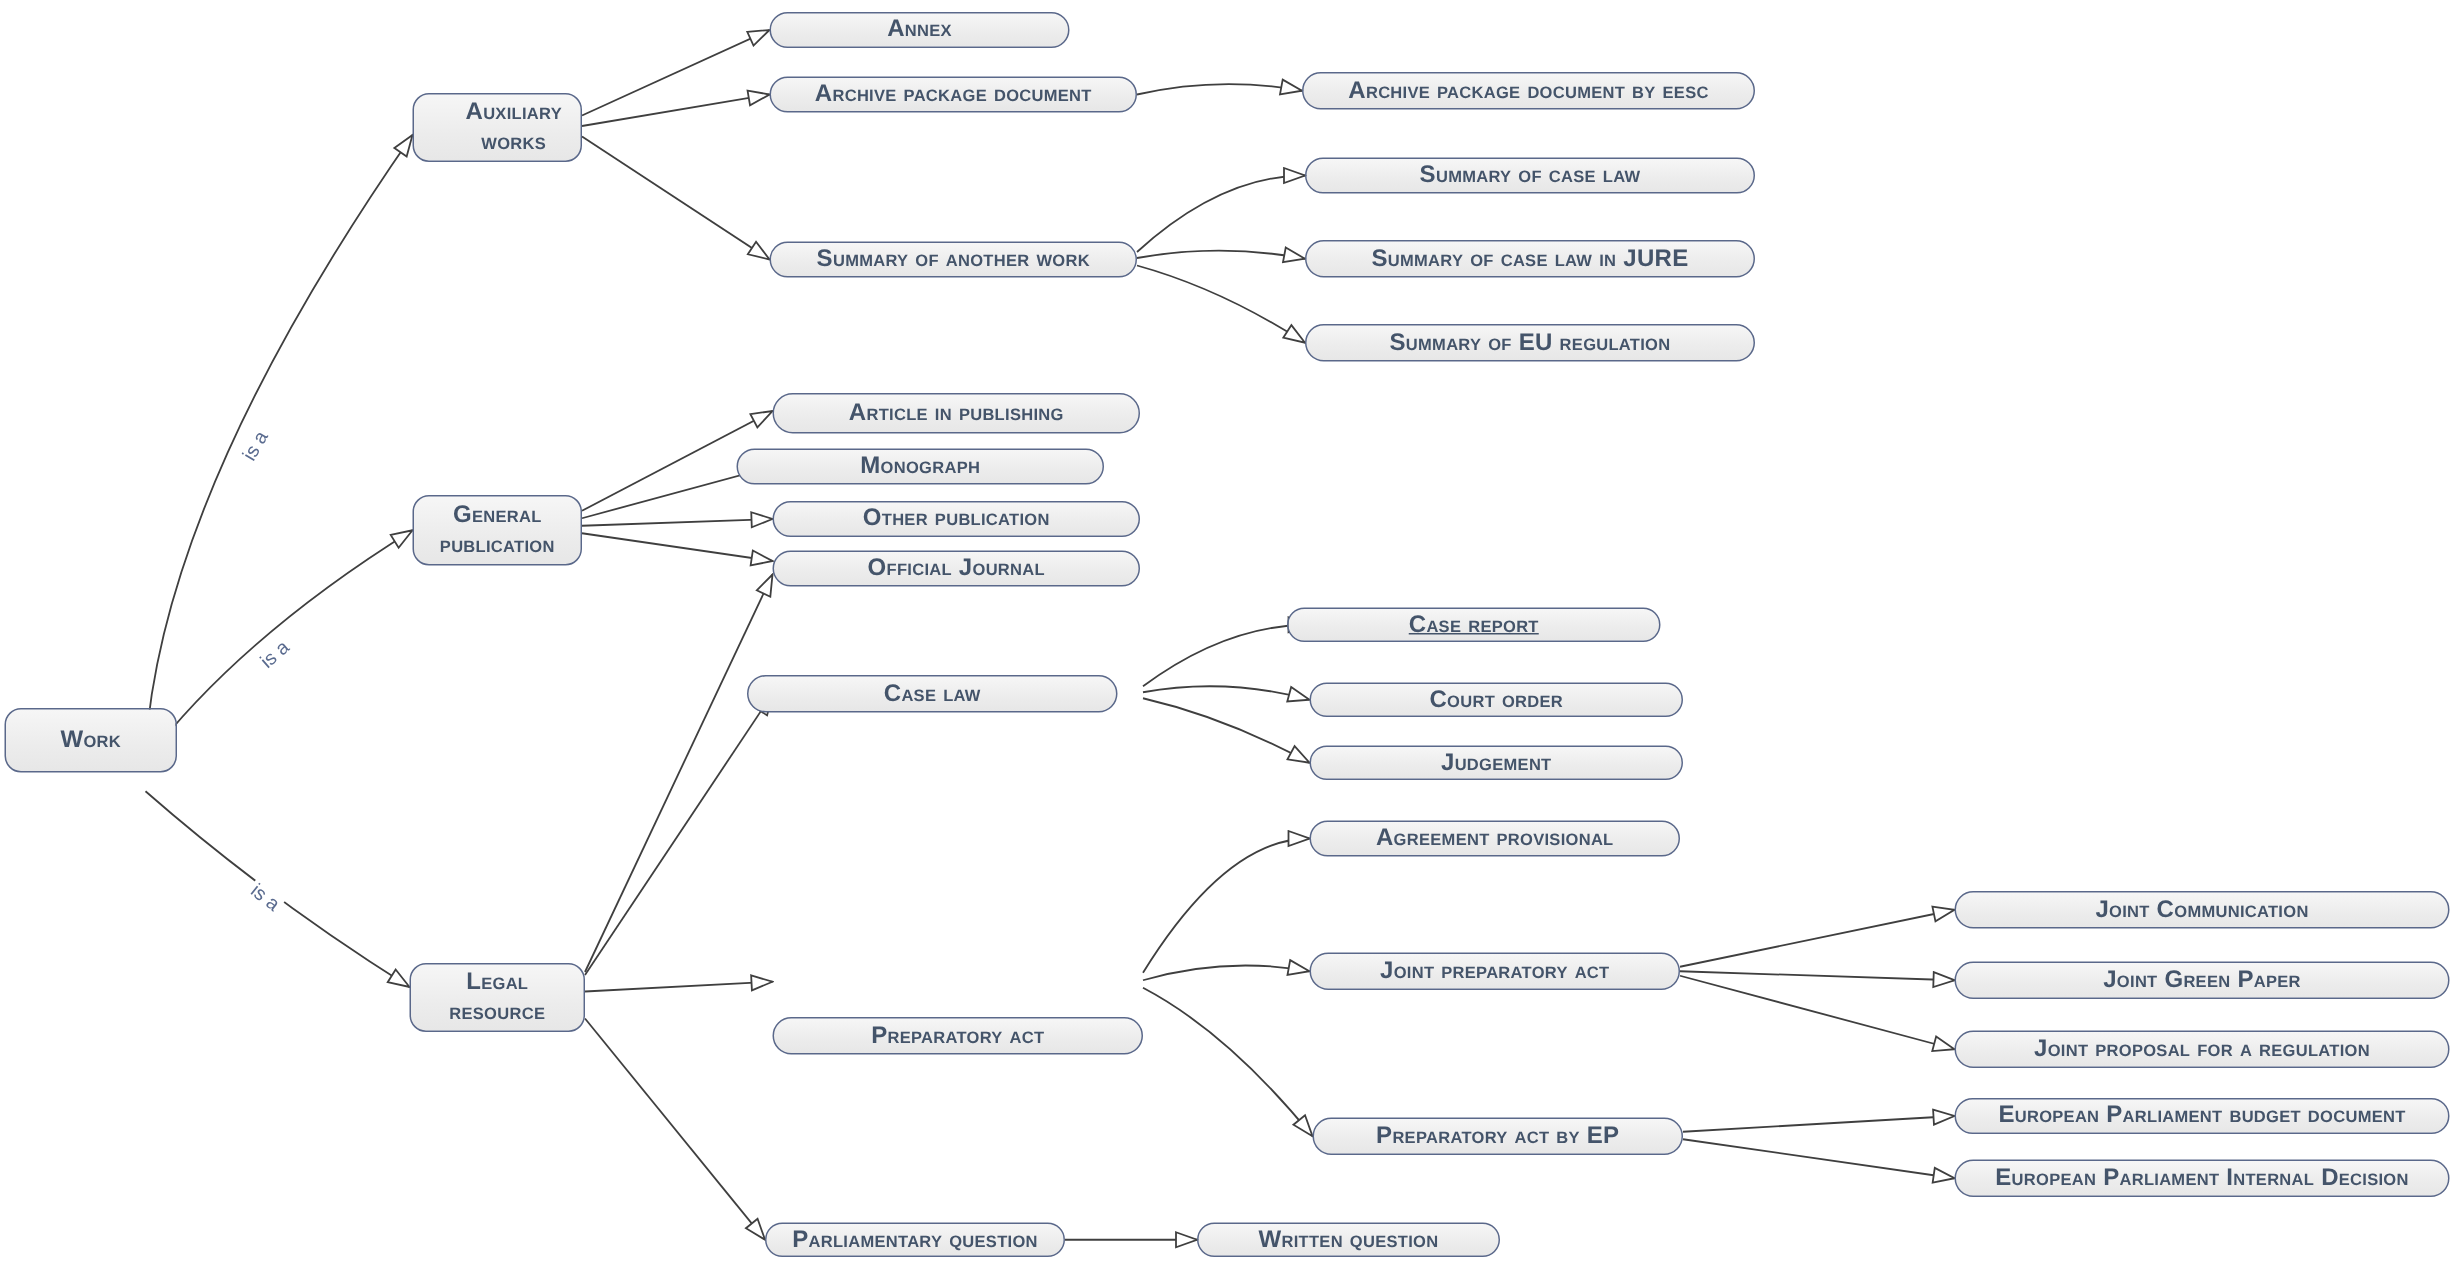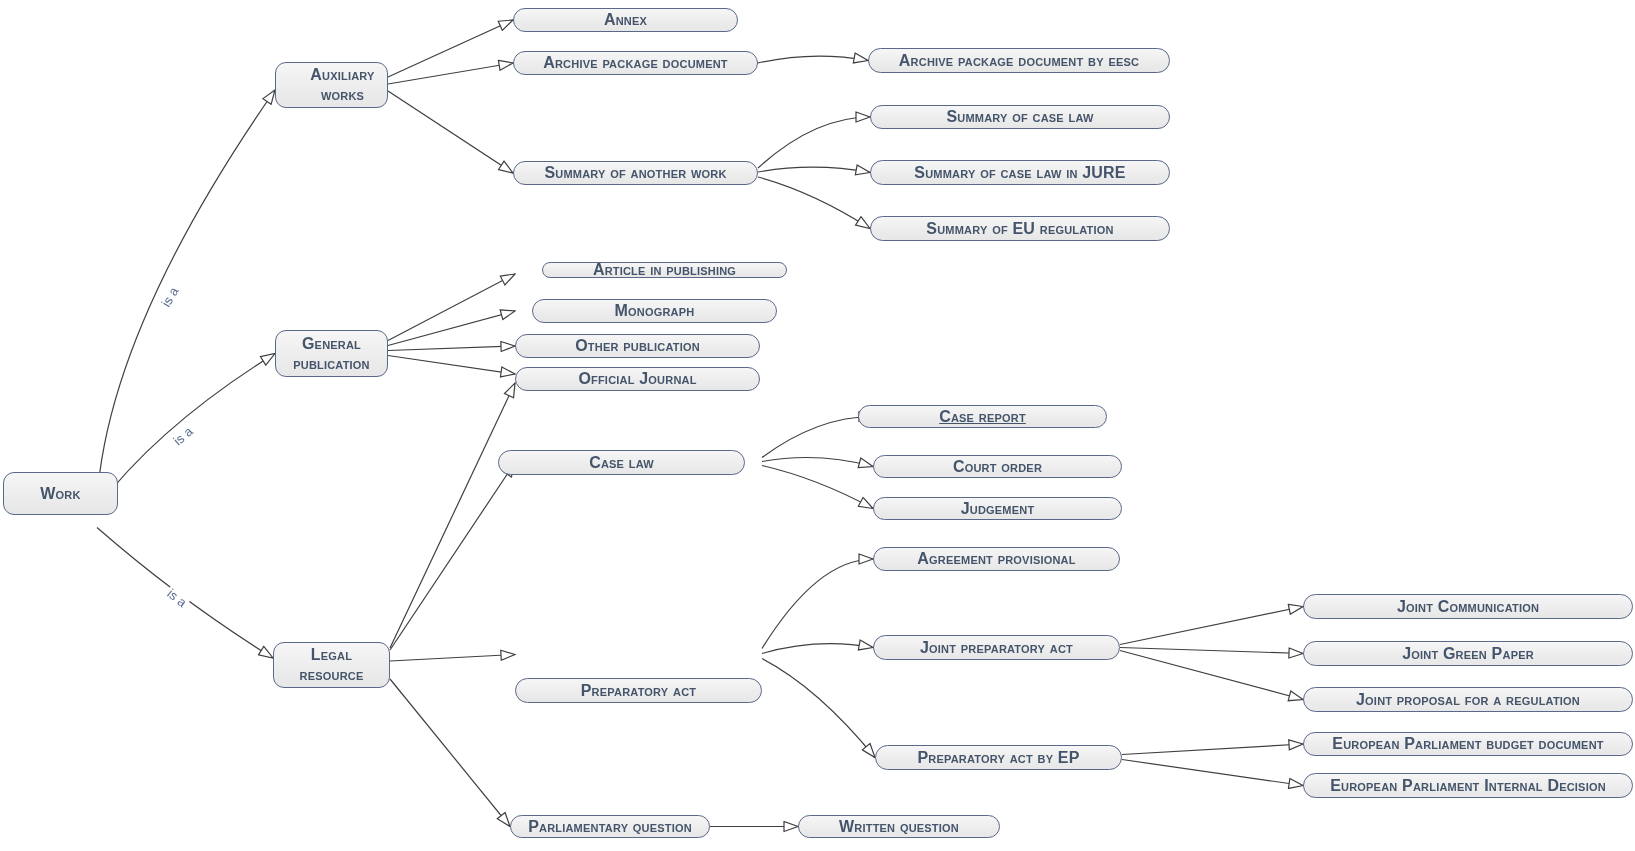--- a/index.html
+++ b/index.html
@@ -90,45 +90,45 @@
       </div>
       <div class="node rect" style="left: 275px; top: 62px; width: 113px; height: 46px; padding-left: 28px;">
         <span>Auxiliary works</span>
       </div>
       <div class="node rect" style="left: 275px; top: 330px; width: 113px; height: 47px;">
         <span>General publication</span>
       </div>
       <div class="node rect" style="left: 273px; top: 642px; width: 117px; height: 46px;">
         <span>Legal resource</span>
       </div>
-      <div class="node pill" style="left: 513px; top: 8px; width: 225px; height: 24px;">
+      <div class="node pill" style="left: 513px; top: 8px; width: 200px; height: 24px;">
         <span>Annex</span>
       </div>
       <div class="node pill" style="left: 513px; top: 51px; width: 245px; height: 24px;">
         <span>Archive package document</span>
       </div>
       <div class="node pill" style="left: 513px; top: 161px; width: 245px; height: 24px;">
         <span>Summary of another work</span>
       </div>
       <div class="node pill" style="left: 868px; top: 48px; width: 302px; height: 25px;">
         <span>Archive package document by eesc</span>
       </div>
       <div class="node pill" style="left: 870px; top: 105px; width: 300px; height: 24px;">
         <span>Summary of case law</span>
       </div>
       <div class="node pill" style="left: 870px; top: 160px; width: 300px; height: 25px;">
         <span>Summary of case law in JURE</span>
       </div>
       <div class="node pill" style="left: 870px; top: 216px; width: 300px; height: 25px;">
         <span>Summary of EU regulation</span>
       </div>
-      <div class="node pill" style="left: 542px; top: 262px; width: 245px; height: 16px;">
+      <div class="node pill" style="left: 515px; top: 262px; width: 245px; height: 27px;">
         <span>Article in publishing</span>
       </div>
-      <div class="node pill" style="left: 532px; top: 299px; width: 245px; height: 24px;">
+      <div class="node pill" style="left: 491px; top: 299px; width: 245px; height: 24px;">
         <span>Monograph</span>
       </div>
       <div class="node pill" style="left: 515px; top: 334px; width: 245px; height: 24px;">
         <span>Other publication</span>
       </div>
       <div class="node pill" style="left: 515px; top: 367px; width: 245px; height: 24px;">
         <span>Official Journal</span>
       </div>
       <div class="node pill" style="left: 498px; top: 450px; width: 247px; height: 25px;">
         <span>Case law</span>

